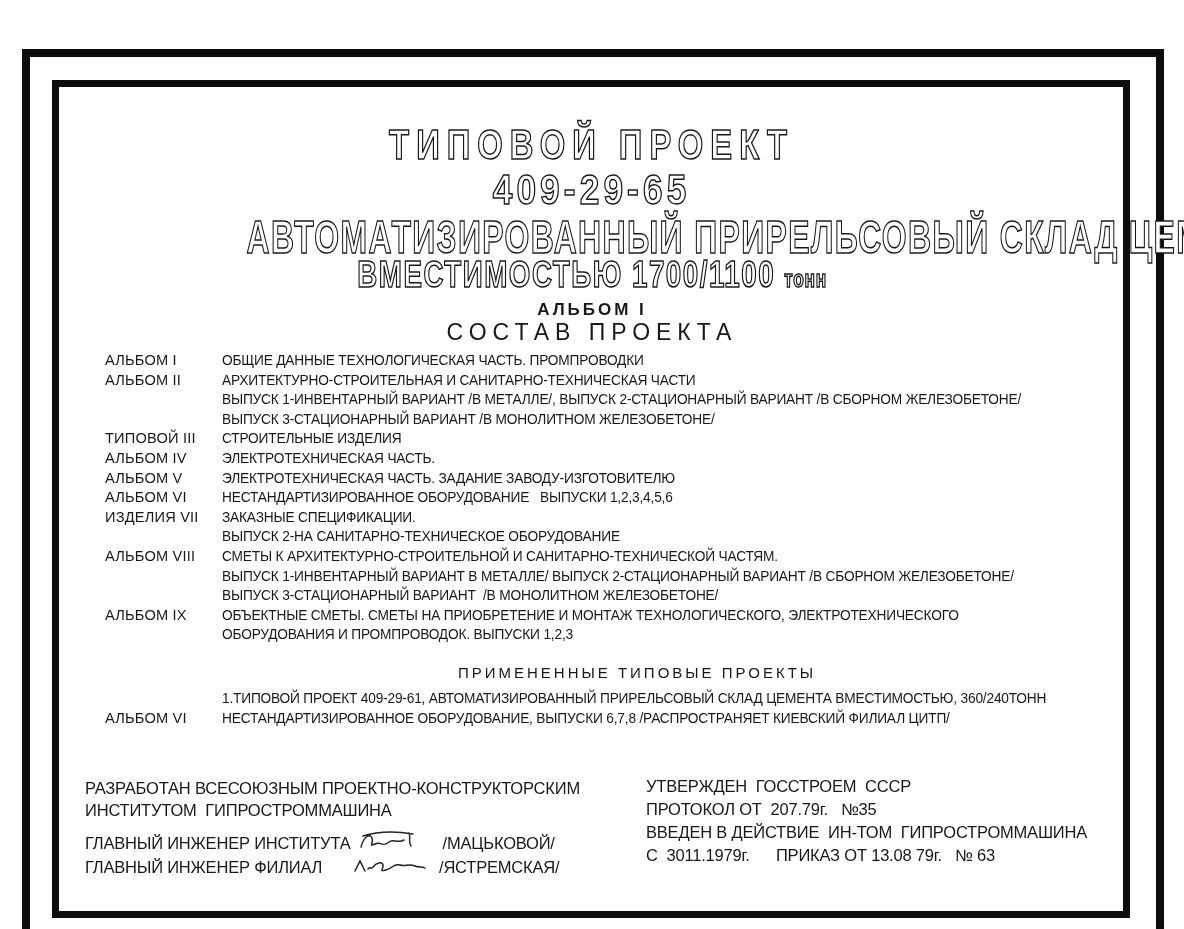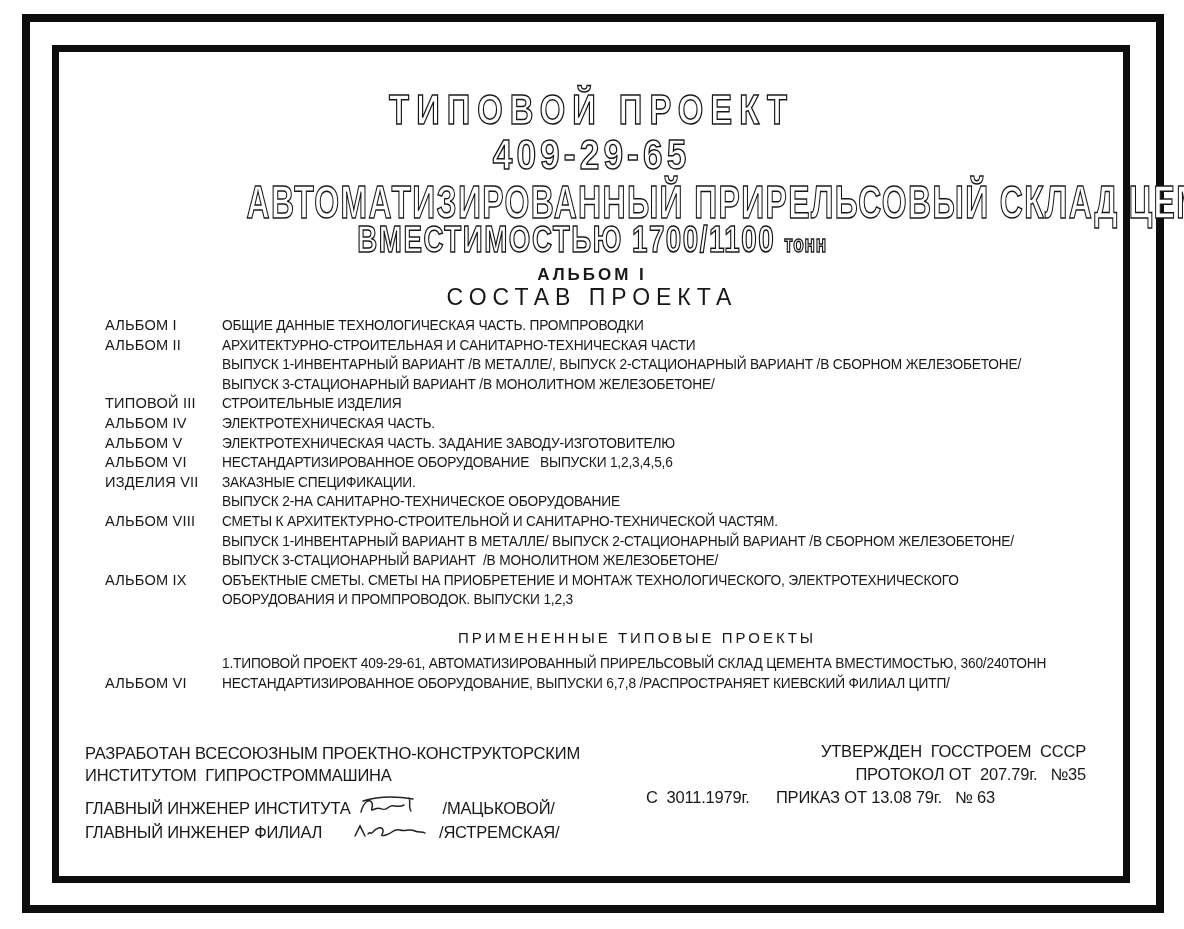--- a/index.html
+++ b/index.html
@@ -1,20 +1,20 @@
 <!DOCTYPE html>
 <html lang="ru"><head>
 <meta charset="utf-8">
 <style>
   html,body{margin:0;padding:0;}
   body{
     width:1184px;height:929px;position:relative;background:#ffffff;
     font-family:"Liberation Sans",sans-serif;color:#181818;overflow:hidden;
   }
-  .page{position:absolute;inset:0;background:#fff;}
+  .page{position:absolute;inset:0;background:#fff;margin-top:35px;}
   .frame{position:absolute;box-sizing:border-box;background:transparent;}
   .frame.outer{left:22px;top:14px;width:1142px;height:899px;border:8px solid #0d0d0d;}
   .frame.inner{left:52px;top:45px;width:1078px;height:838px;border:7px solid #0d0d0d;}
 
   .cline{position:absolute;left:0;right:0;text-align:center;white-space:nowrap;}
   .outline{color:#ffffff;-webkit-text-stroke:1.5px #161616;font-weight:700;}
   .sqz{display:inline-block;transform-origin:50% 50%;white-space:nowrap;}
 
   .t1{top:86px;}  .t1 .sqz{font-size:42px;letter-spacing:9px;transform:scaleX(0.78);}
   .t2{top:130px;text-align:center;} .t2 .sqz{font-size:43px;letter-spacing:5px;transform:scaleX(0.82);}
@@ -35,21 +35,21 @@
   .applied .row{line-height:20px;justify-content:flex-end;}
 
   .sign-left{position:absolute;left:85px;top:742px;width:500px;font-size:16.5px;letter-spacing:-0.2px;}
   .sign-left p{margin:0;line-height:22px;white-space:pre;}
   .sig-row{display:flex;align-items:flex-end;height:24px;white-space:pre;}
   .sig-row .role{flex:0 0 262px;}
   .sig-row svg{flex:0 0 86px;height:24px;margin-right:6px;}
 
   .sign-right{position:absolute;left:646px;top:740px;width:486px;font-size:16.5px;letter-spacing:-0.2px;}
   .sign-right p{margin:0;line-height:23px;white-space:pre;}
-  .sign-right p.ctr{text-align:right;width:440px;}
+  .sign-right p.ctr{text-align:left;width:440px;}
 </style>
 </head>
 <body>
 
 <div class="page">
   <div class="frame outer"></div>
   <div class="frame inner"></div>
 
   <div class="cline t1"><span class="sqz outline">ТИПОВОЙ ПРОЕКТ</span></div>
   <div class="cline t2"><span class="sqz outline">409-29-65</span></div>
@@ -171,15 +171,16 @@
       <svg viewBox="0 0 86 24" aria-hidden="true">
         <path d="M8 18 L13 8 L18 18 M21 16 C24 13,23 17,26 14 C29 10,35 8,36 12 C37 16,31 19,39 17 C47 15,46 10,53 12 C59 14,61 10,68 13 C72 15,75 13,78 15" fill="none" stroke="#222" stroke-width="1.5" stroke-linecap="round"></path>
       </svg>
       <span>/ЯСТРЕМСКАЯ/</span>
     </div>
   </section>
 
   <section class="sign-right">
     <p class="ctr">УТВЕРЖДЕН  ГОССТРОЕМ  СССР</p>
     <p class="ctr">ПРОТОКОЛ ОТ  207.79г.   №35</p>
+    <p>ВВЕДЕН В ДЕЙСТВИЕ  ИН-ТОМ  ГИПРОСТРОММАШИНА</p>
     <p>С  3011.1979г.      ПРИКАЗ ОТ 13.08 79г.   № 63</p>
   </section>
 </div>
 
 </body></html>

